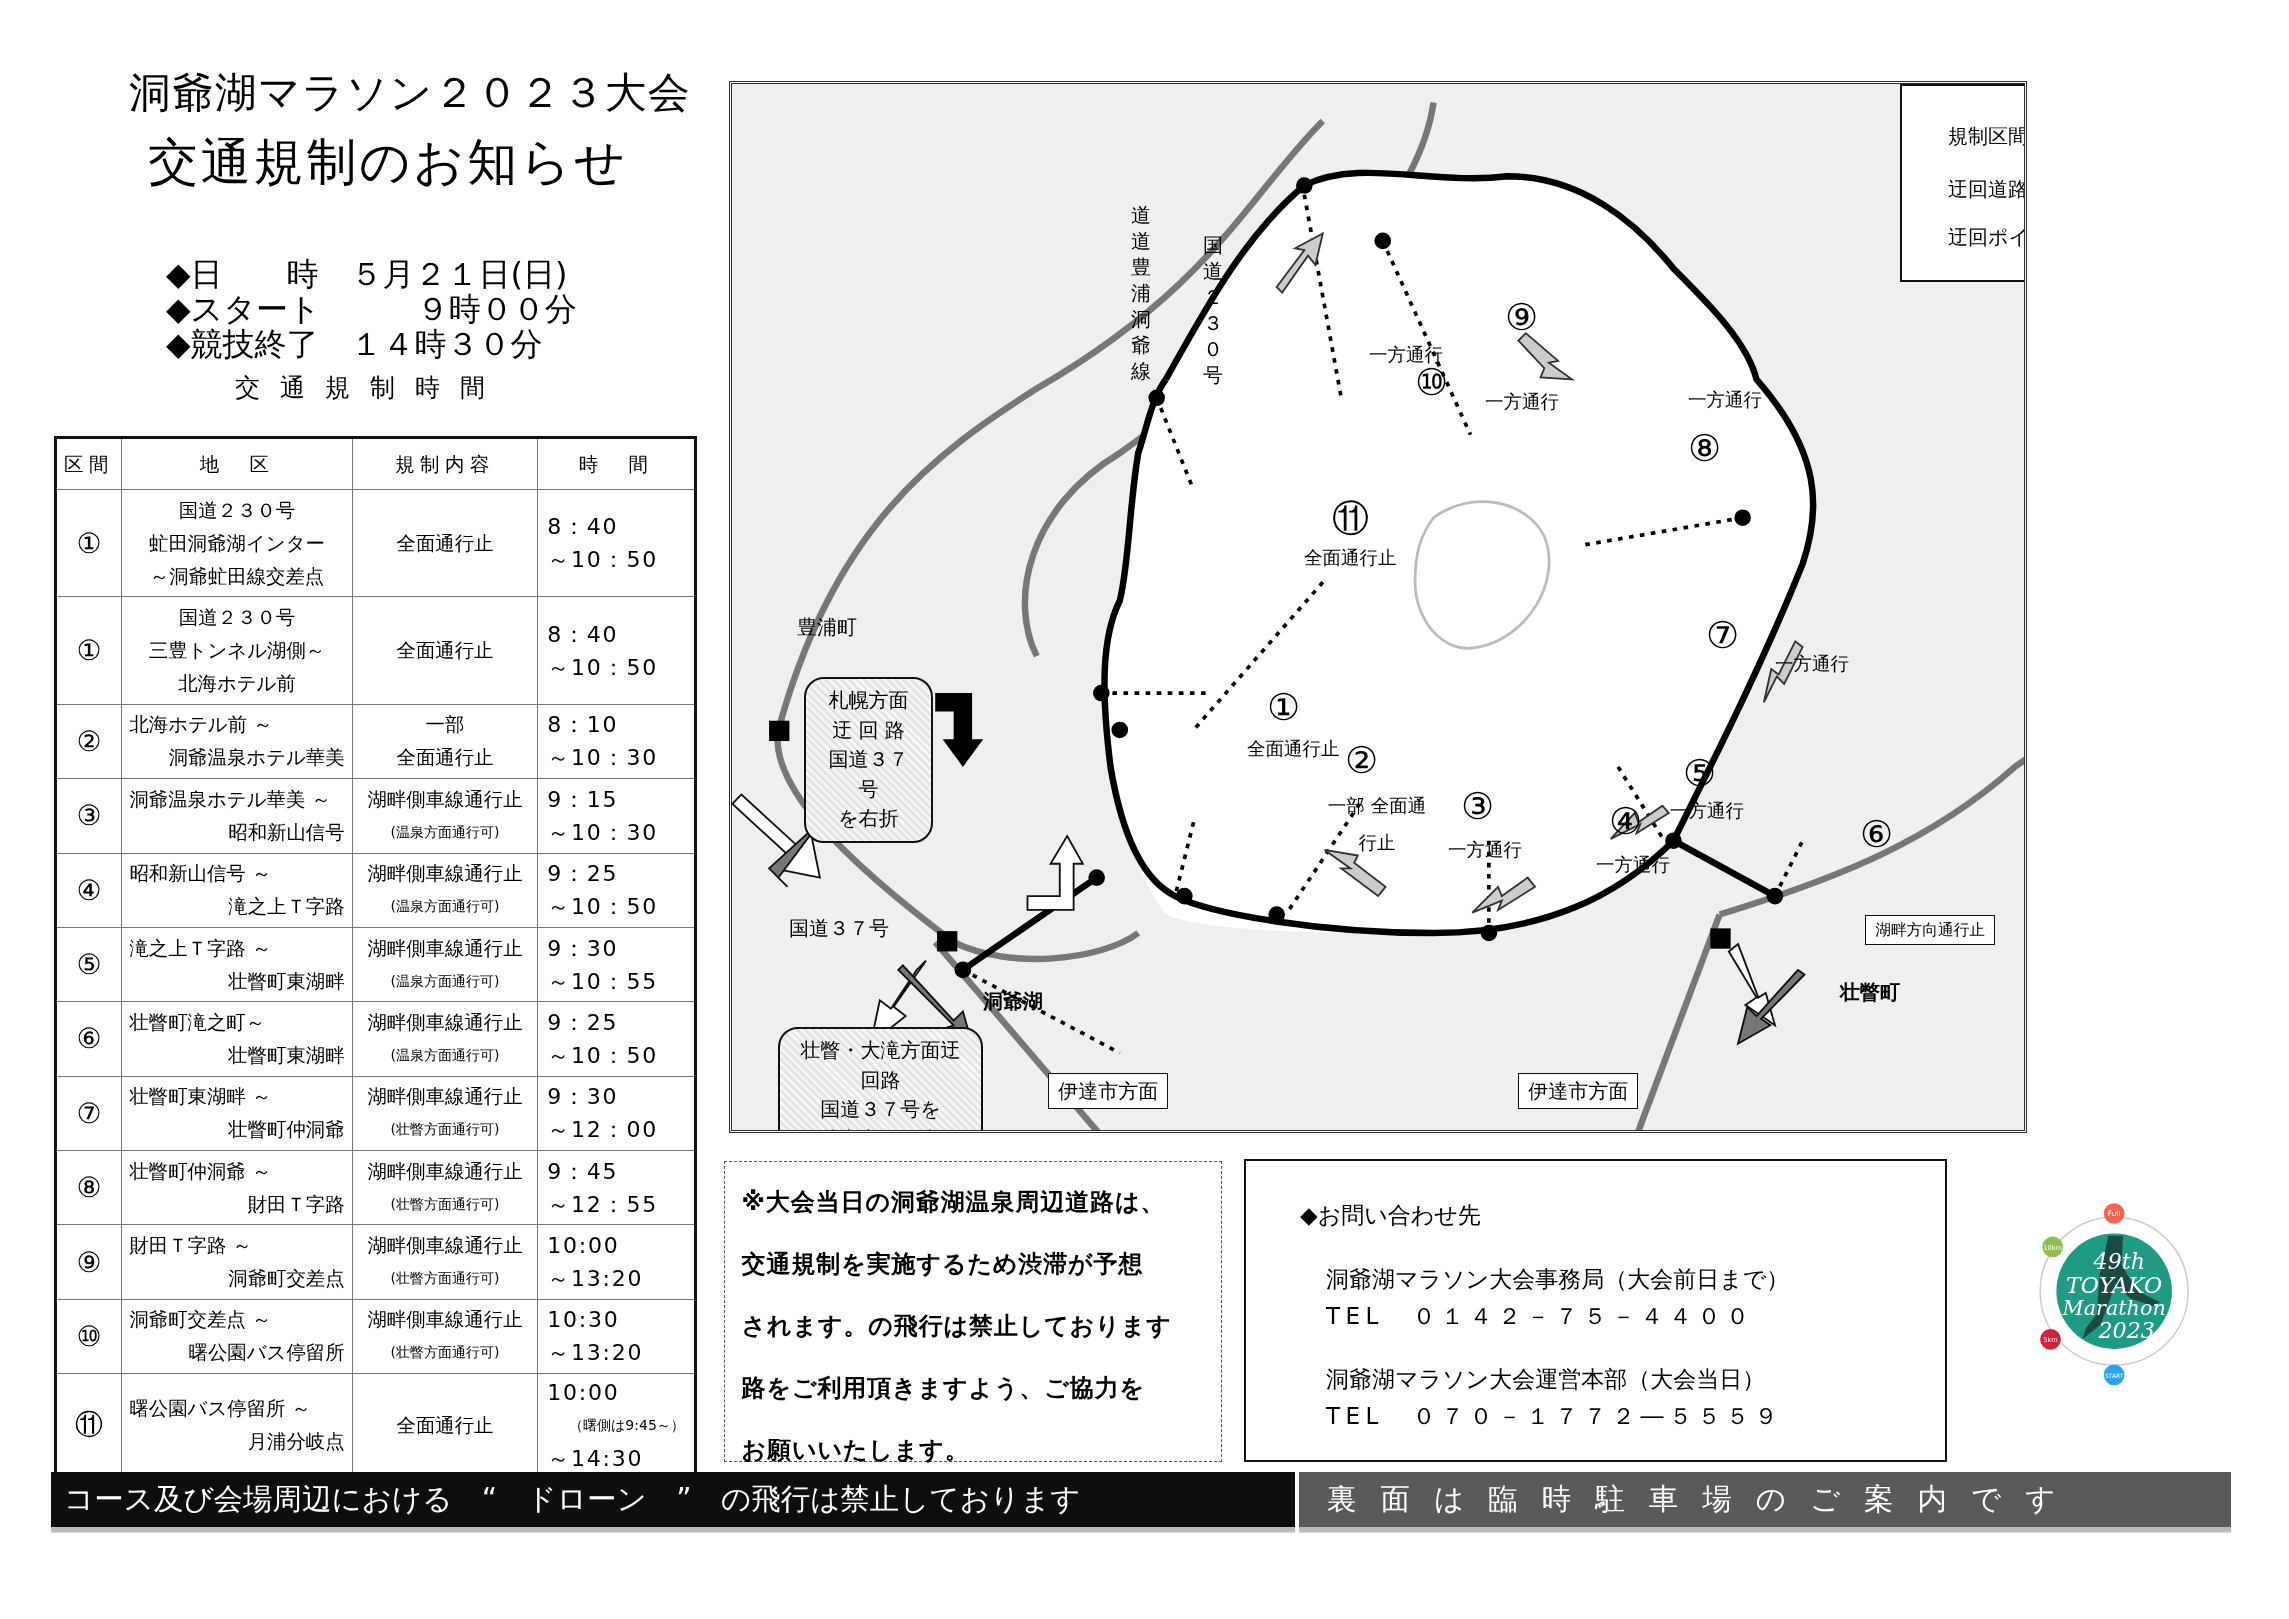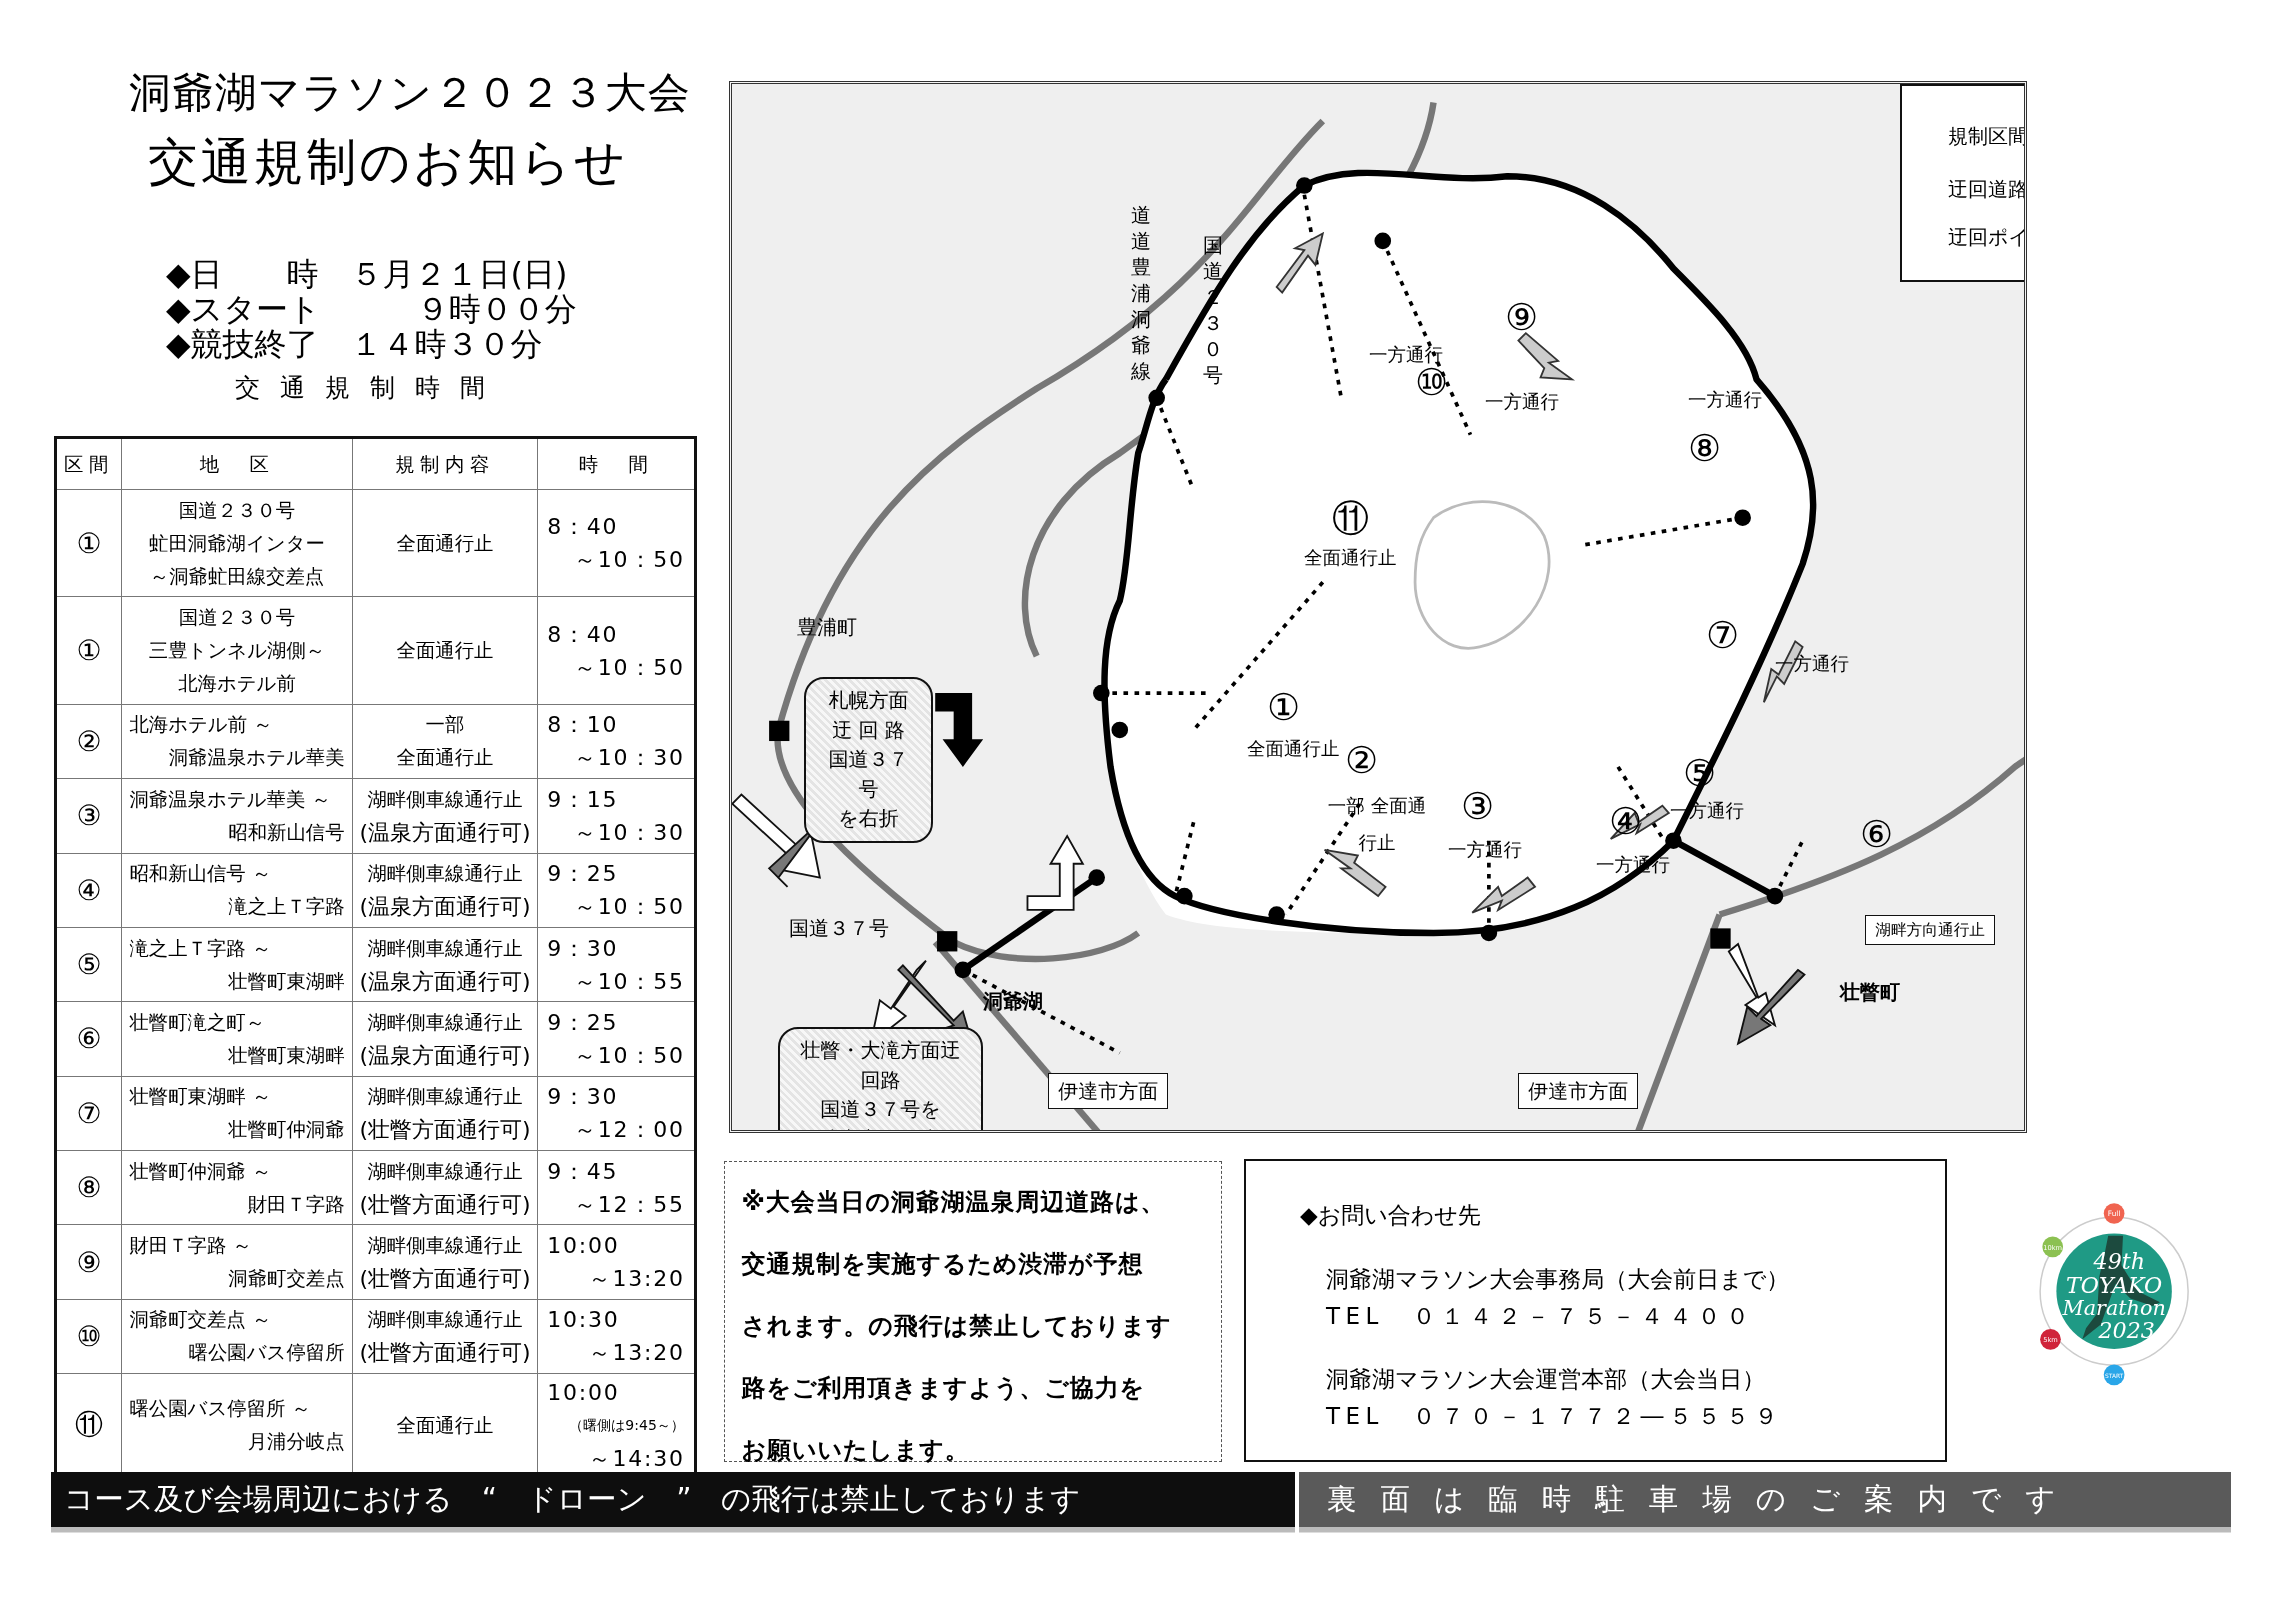--- a/index.html
+++ b/index.html
@@ -15,23 +15,23 @@
 
   .reg-table { left: 54px; top: 436px; width: 643px; border: 3.7px solid #111; border-collapse: collapse; }
   .reg-table th, .reg-table td { border: 1.4px solid #777; font-size: 19.4px; vertical-align: middle; }
   .reg-table th { height: 52px; font-weight: normal; letter-spacing: 5.5px; text-align: center; }
   .reg-table td.num { width: 66px; text-align: center; font-family: "DejaVu Serif", serif; font-size: 28px; }
   .reg-table td.area { width: 231px; padding: 3.7px 7.4px; line-height: 33px; }
   .reg-table td.area .l1 { text-align: left; }
   .reg-table td.area .l2 { text-align: right; }
   .reg-table td.area.center div { text-align: center; }
   .reg-table td.rule { width: 185px; text-align: center; line-height: 33px; }
-  .reg-table td.rule .sub { font-size: 22px; }
+  .reg-table td.rule .sub { font-size: 14px; }
   .reg-table td.time { padding: 1.8px 9.2px; font-size: 22px; line-height: 33px; letter-spacing: 1.8px; }
-  .reg-table td.time .t2 { text-align: right; }
+  .reg-table td.time .t2 { text-align: left; }
   .reg-table td.time .note { font-size: 14px; text-align: right; letter-spacing: 0; }
 
   .map { left: 729px; top: 81px; width: 1298px; height: 1052px; border: 3.7px double #333; background: #f4f4f4; overflow: hidden; }
   .map svg { position: absolute; left: 0; top: 0; }
   .map .lbl { position: absolute; font-size: 18.5px; white-space: nowrap; }
   .map .circ { position: absolute; font-family: "DejaVu Serif", serif; font-size: 37px; }
   .map .box { position: absolute; background: #fff; border: 1.8px solid #111; font-size: 20px; text-align: center; padding: 3.7px 9.2px; }
   .map .rbox { position: absolute; border: 2.3px solid #111; border-radius: 20px; font-size: 20px; text-align: center; line-height: 29.5px; padding: 7.4px 13px;
     background: repeating-linear-gradient(45deg, #e4e4e4 0 2.8px, #f7f7f7 2.8px 5.5px); }
   .map .vlbl { position: absolute; font-size: 20px; width: 24px; line-height: 26px; text-align: center; }

